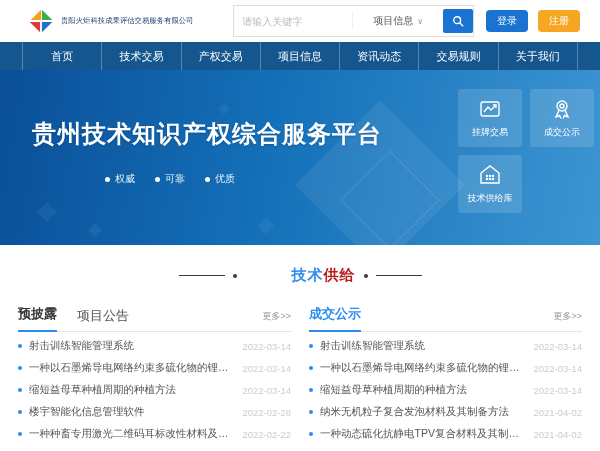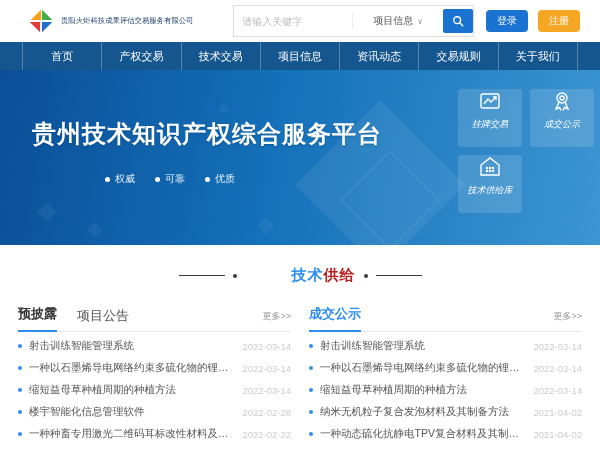--- a/index.html
+++ b/index.html
@@ -38,21 +38,21 @@
   .deco.d3 { width:14px; height:14px; left:40px; top:135px; }
   .deco.d4 { width:10px; height:10px; left:90px; top:155px; }
   .deco.d5 { width:8px; height:8px; left:220px; top:35px; }
   .deco.d6 { width:12px; height:12px; left:260px; top:150px; }
   .hero-left { position:absolute; left:32px; top:48px; width:276px; text-align:left; }
   .hero-title { color:#fff; font-size:24px; font-weight:bold; letter-spacing:1px; white-space:nowrap; text-shadow:0 1px 2px rgba(0,40,90,.3); }
   .hero-features { margin-top:22px; display:flex; justify-content:center; gap:20px; }
   .feature { display:flex; align-items:center; gap:5px; color:#eaf4fc; font-size:10px; }
   .fdot { width:5px; height:5px; border-radius:50%; background:#fff; }
   .quick-links { position:absolute; right:6px; top:19px; display:grid; grid-template-columns:64px 64px; grid-auto-rows:58px; gap:8px; }
-  .q-card { background:rgba(255,255,255,.14); border-radius:3px; display:flex; flex-direction:column; align-items:center; gap:5px; color:#fff; font-size:9px; cursor:pointer;font-style:italic; }
+  .q-card { background:rgba(255,255,255,.14); border-radius:3px; display:flex; flex-direction:column; align-items:center; justify-content:center; gap:5px; color:#fff; font-size:9px; cursor:pointer; }
   .q-card svg { display:block; }
 
   
   .section-title { padding-top:17px; text-align:center; height:52px; }
   .st-inner { display:inline-flex; align-items:center; gap:8px; }
   .st-line { width:46px; height:1px; background:#3a3a3a; }
   .st-dot { width:4px; height:4px; border-radius:50%; background:#3a3a3a; }
   .st-text { font-size:15px; font-weight:bold; letter-spacing:1px; }
   .st-blue { color:#2d8cf0;margin-left:47px; }
   .st-dark { color:#b91c1c; }
@@ -103,22 +103,22 @@
           </svg>
         </button>
       </div>
       <button class="btn btn-login">登录</button>
       <button class="btn btn-register">注册</button>
     </div>
   </div>
 
   <div class="nav">
     <div class="nav-item">首页</div>
+    <div class="nav-item">技术交易</div>
     <div class="nav-item">产权交易</div>
-    <div class="nav-item">技术交易</div>
     <div class="nav-item">项目信息</div>
     <div class="nav-item">资讯动态</div>
     <div class="nav-item">交易规则</div>
     <div class="nav-item">关于我们</div>
   </div>
 
   <div class="hero">
     <div class="deco d1"></div>
     <div class="deco d2"></div>
     <div class="deco d3"></div>

